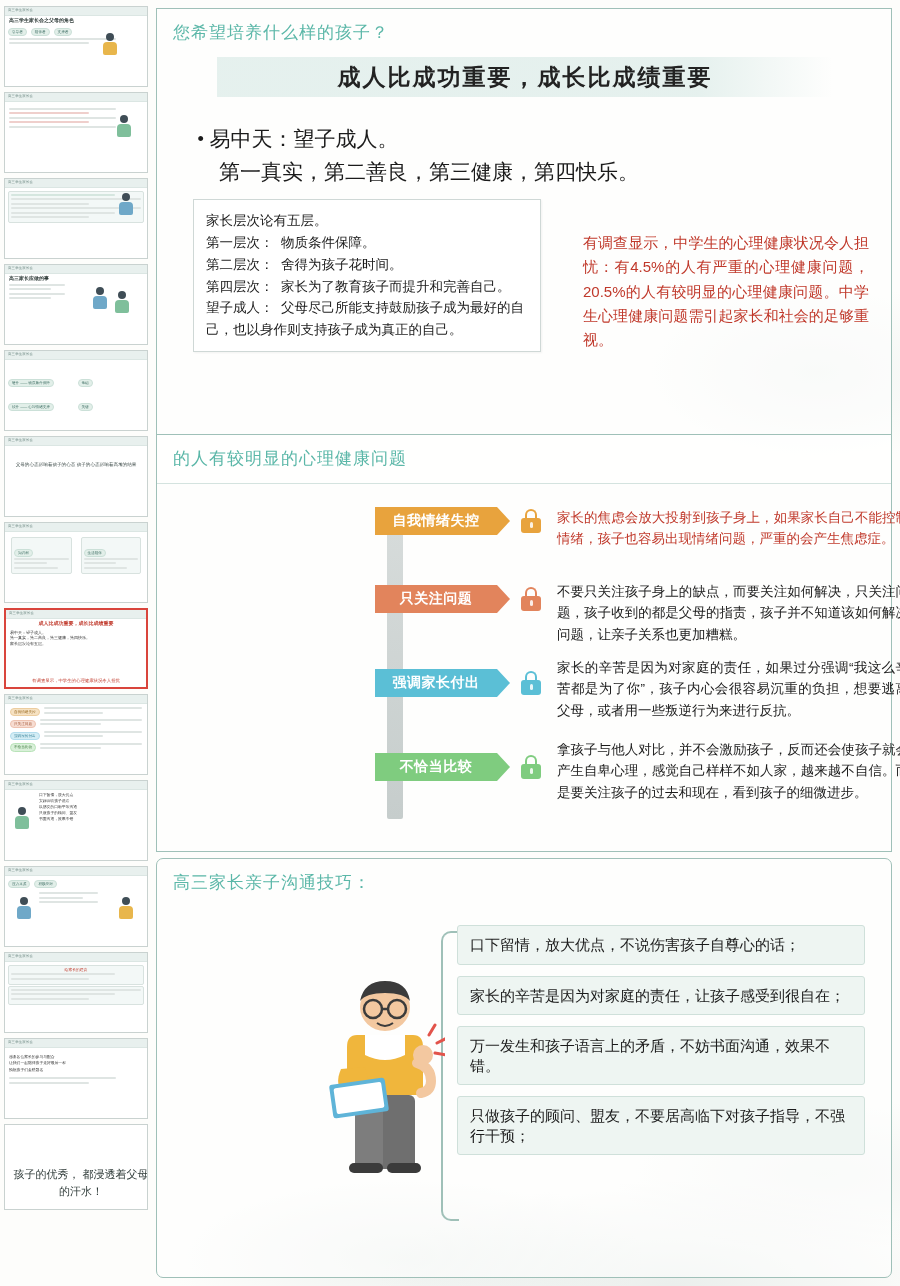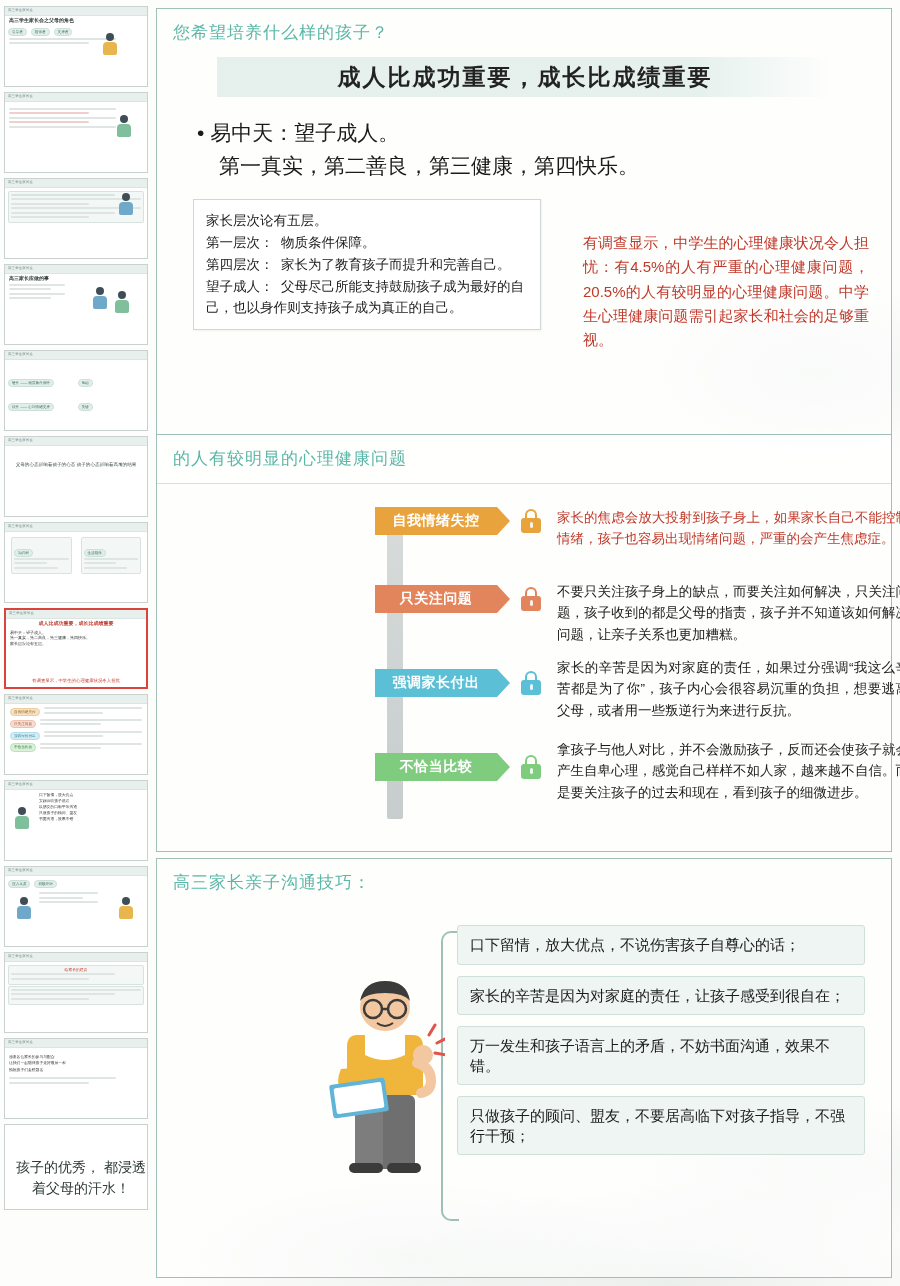--- a/index.html
+++ b/index.html
@@ -90,35 +90,35 @@
   }
 
   
   .panel {
     position: absolute;
     border: 1px solid #9fc0b8;
     background: rgba(255,255,255,0.55);
   }
   #panel1 { left: 156px; top: 8px;  width: 736px; height: 476px; }
   #panel2 { left: 156px; top: 434px; width: 736px; height: 418px; }
-  #panel3 { left: 156px; top: 858px; width: 736px; height: 420px; }
+  #panel3 { left: 156px; top: 858px; width: 736px; height: 420px; border-radius: 7px; }
 
   .p-title {
     position: absolute; left: 16px; top: 12px;
     font-size: 17px; color: #5bb7a8; letter-spacing: 1px;
   }
 
   
   .banner {
     position: absolute; left: 60px; top: 48px; width: 616px; height: 40px;
     background: linear-gradient(90deg, rgba(228,240,237,0.95) 0%, rgba(228,240,237,0.95) 78%, rgba(228,240,237,0) 100%);
     display: flex; align-items: center; justify-content: center;
   }
   .banner span { font-size: 23px; color: #222; font-weight: bold; letter-spacing: 2px; }
-  .bullet-wrap { position: absolute; left: 40px; top: 108px; width: 660px; }
+  .bullet-wrap { position: absolute; left: 40px; top: 114px; width: 660px; font-family: Liberation Serif, serif; }
   .bullet-line { font-size: 21px; color: #1b1b1b; line-height: 1.55; }
   .bullet-dot { font-size: 21px; }
   .bullet-sub { font-size: 21px; color: #1b1b1b; padding-left: 22px; line-height: 1.55; }
 
   .levels {
     position: absolute; left: 36px; top: 190px; width: 348px;
     border: 1px solid #cfd8d6; background: #ffffff;
     padding: 10px 12px;
     box-shadow: 1px 1px 2px rgba(0,0,0,0.05);
   }
@@ -177,21 +177,21 @@
     border-left: 2px solid #9fc0b8;
     border-top: 2px solid #9fc0b8;
     border-bottom: 2px solid #9fc0b8;
     border-radius: 10px 0 0 10px;
   }
   .teacher { position: absolute; left: 168px; top: 118px; width: 120px; height: 210px; }
 
   
   .finalcap {
     position: absolute; left: 6px; bottom: 10px; width: 140px;
-    text-align: center; font-size: 14px; color: #2f3b39; line-height: 1.5;
+    text-align: center; font-size: 11px; color: #2f3b39; line-height: 1.5;
   }
 </style>
 </head>
 <body>
 
 <div id="page">
   <div class="wash"></div>
   <div class="wash2"></div>
 
   <div class="rail">
@@ -427,20 +427,21 @@
       <div class="bullet-line">
         <span class="bullet-dot">•</span>
         <span>易中天：望子成人。</span>
       </div>
       <div class="bullet-sub">第一真实，第二善良，第三健康，第四快乐。</div>
     </div>
 
     <div class="levels">
       <div class="lv">家长层次论有五层。</div>
       <div class="lv">第一层次：  物质条件保障。</div>
+      <div class="lv">第二层次：  舍得为孩子花时间。</div>
       <div class="lv">第四层次：  家长为了教育孩子而提升和完善自己。</div>
       <div class="lv">望子成人：  父母尽己所能支持鼓励孩子成为最好的自己，也以身作则支持孩子成为真正的自己。</div>
     </div>
 
     <div class="survey">有调查显示，中学生的心理健康状况令人担忧：有4.5%的人有严重的心理健康问题，20.5%的人有较明显的心理健康问题。中学生心理健康问题需引起家长和社会的足够重视。</div>
   </div>
 
   <div class="panel" id="panel2">
     <div class="p-title">的人有较明显的心理健康问题</div>
     <div class="pole"></div>

